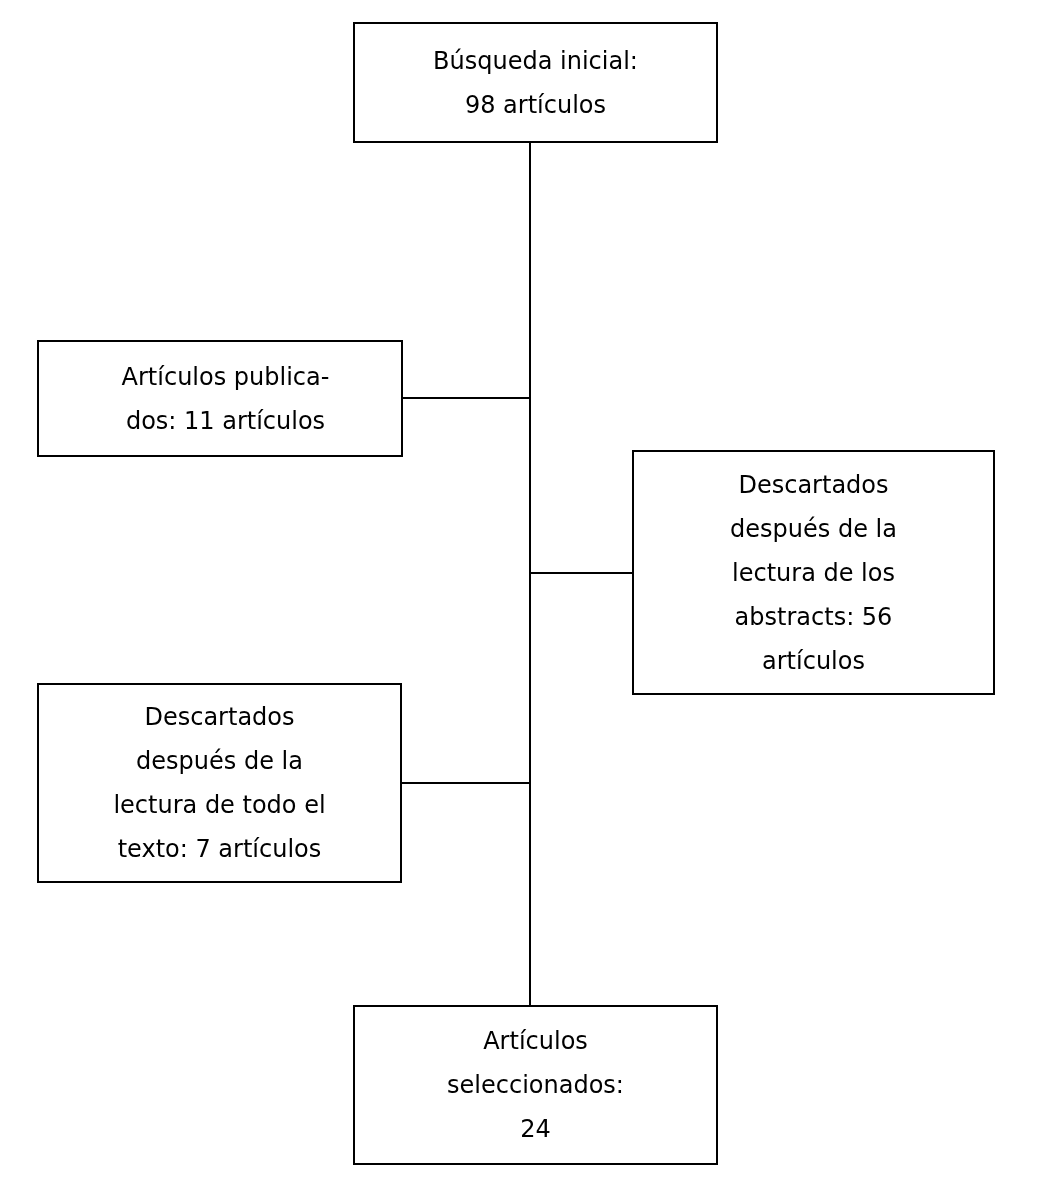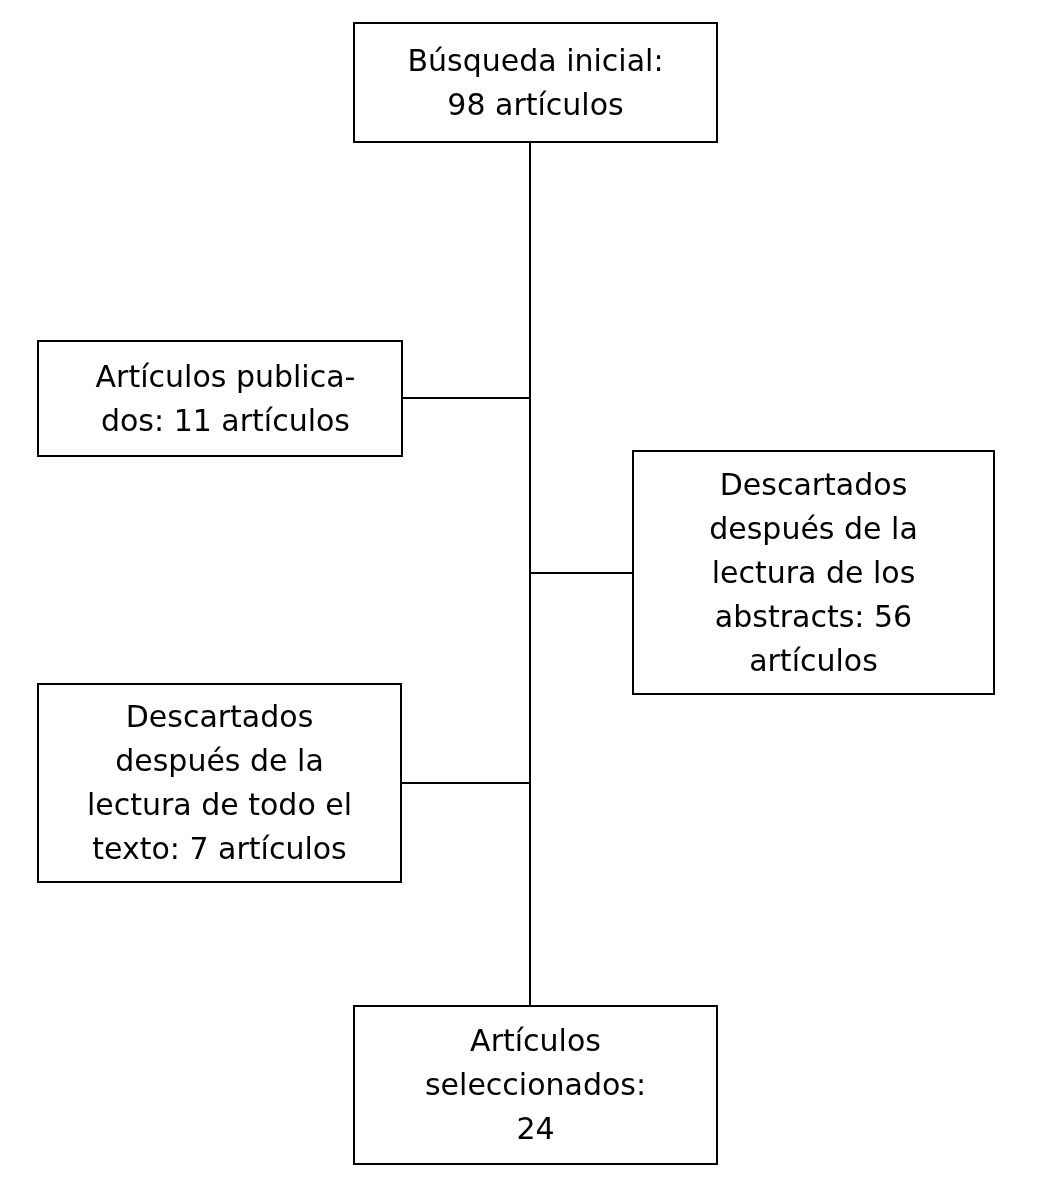--- a/index.html
+++ b/index.html
@@ -17,21 +17,21 @@
   }
   .node {
     position: absolute;
     box-sizing: border-box;
     border: 2px solid #000000;
     background: #ffffff;
     display: flex;
     align-items: center;
     justify-content: center;
     text-align: center;
-    font-size: 30px;
+    font-size: 24px;
     line-height: 44px;
   }
   .node-text {
     white-space: pre-line;
     display: block;
   }
   .connector {
     position: absolute;
     background: #000000;
   }

